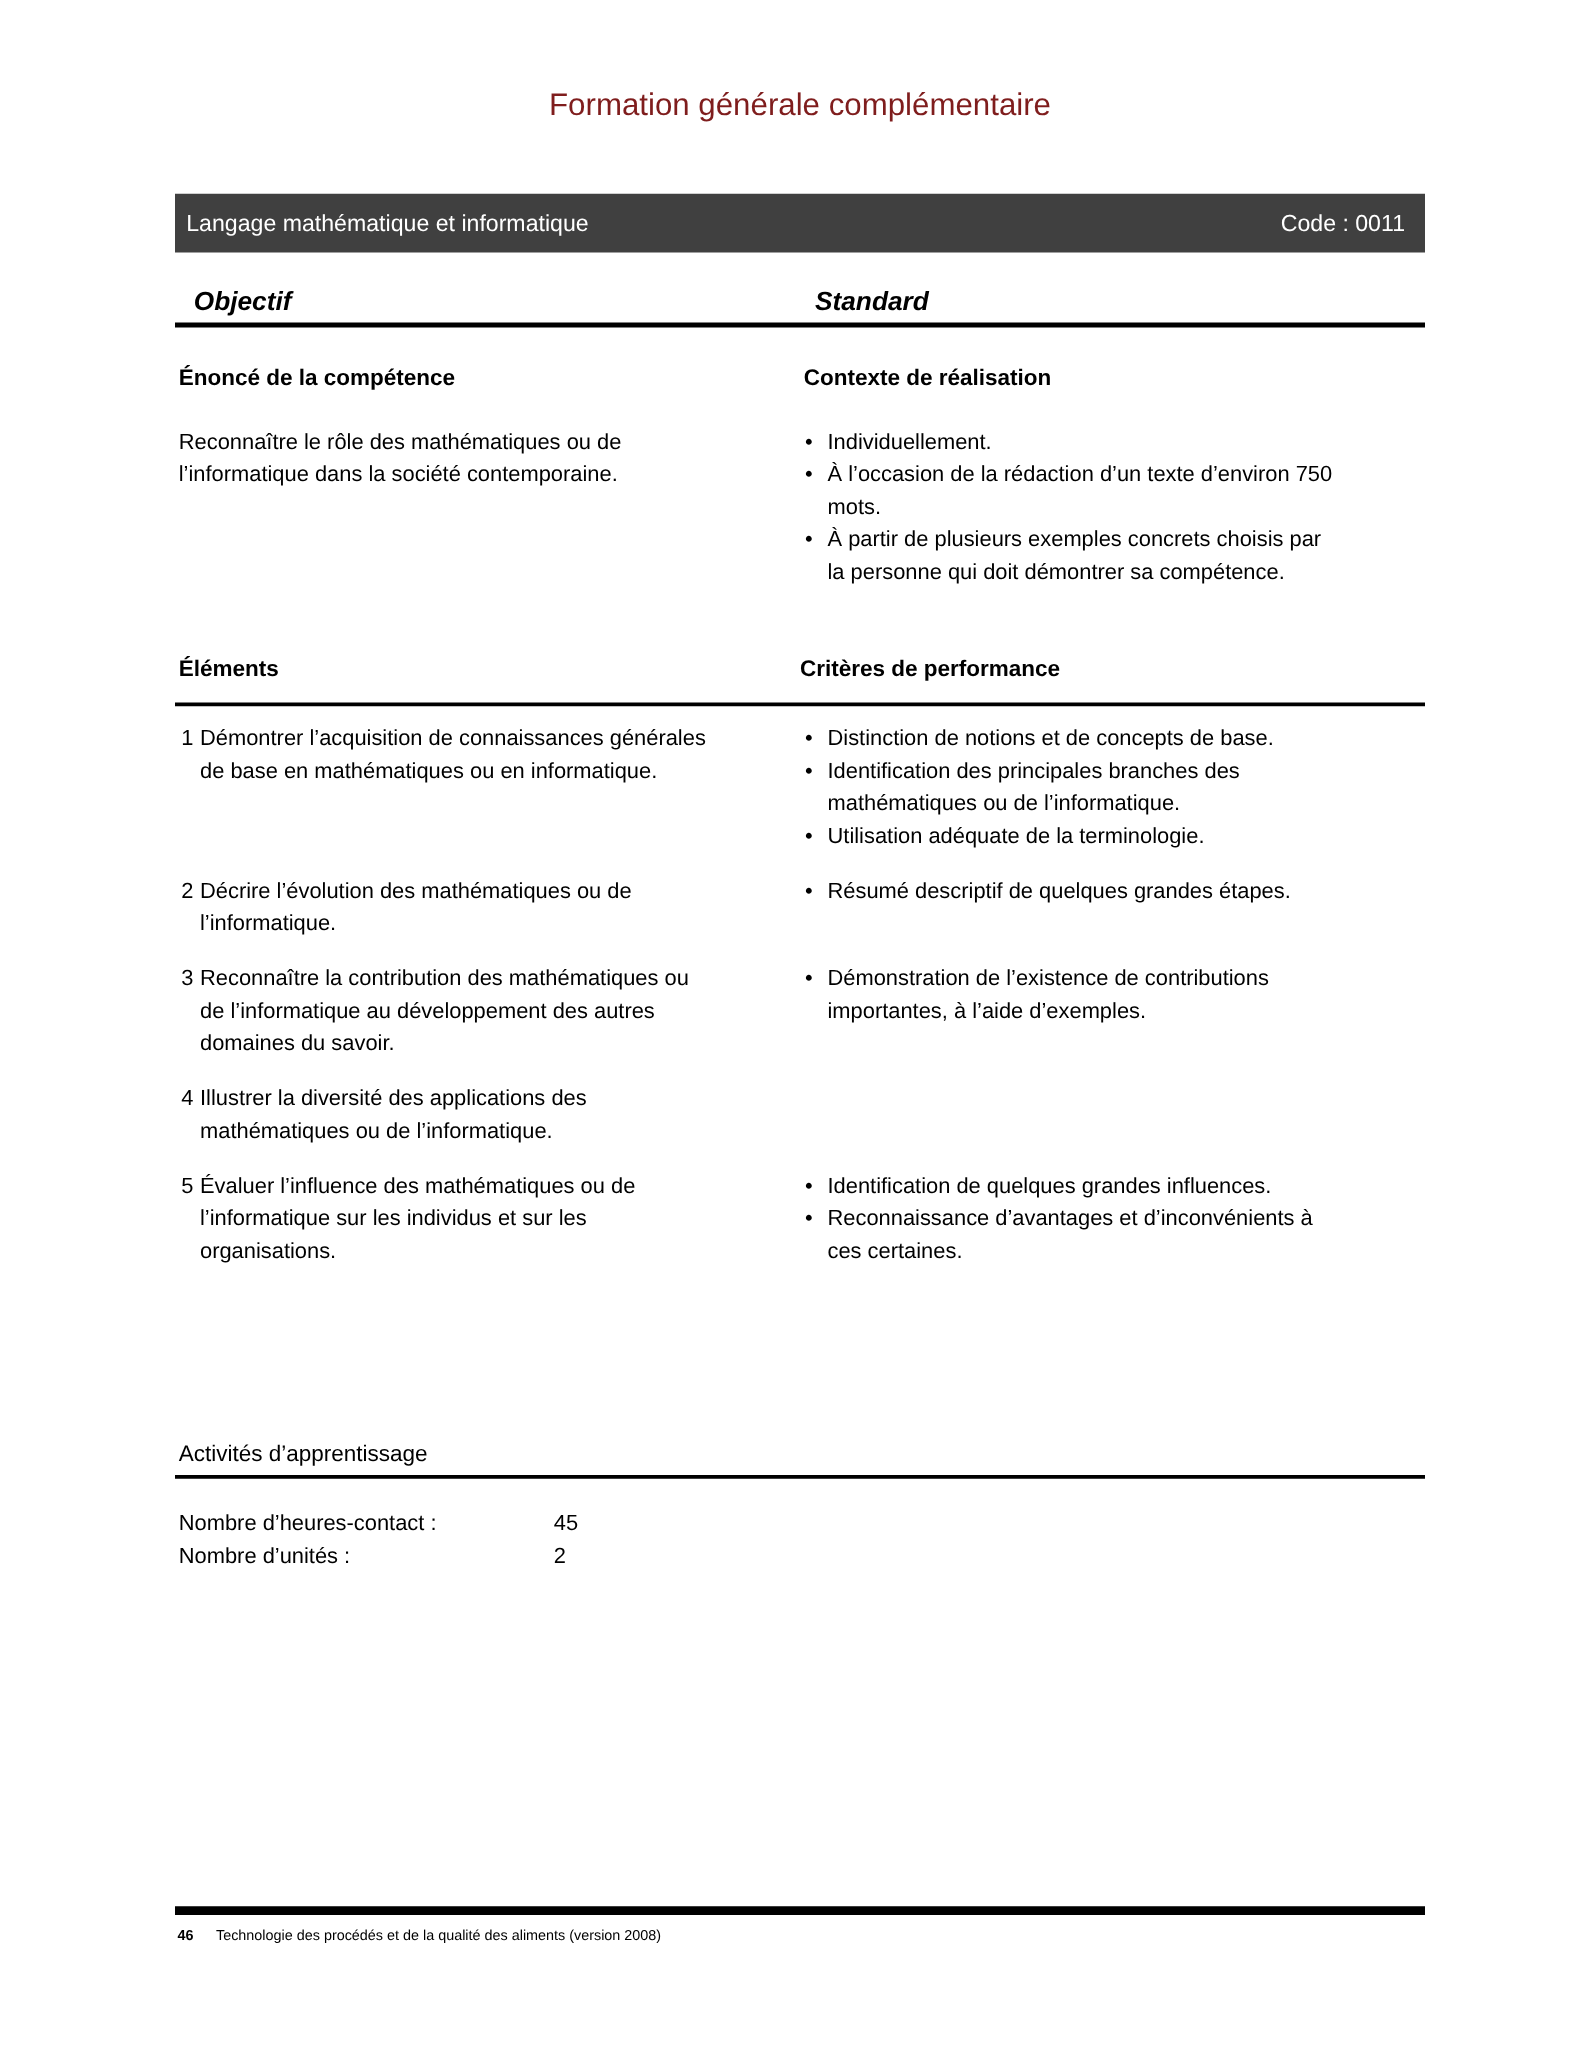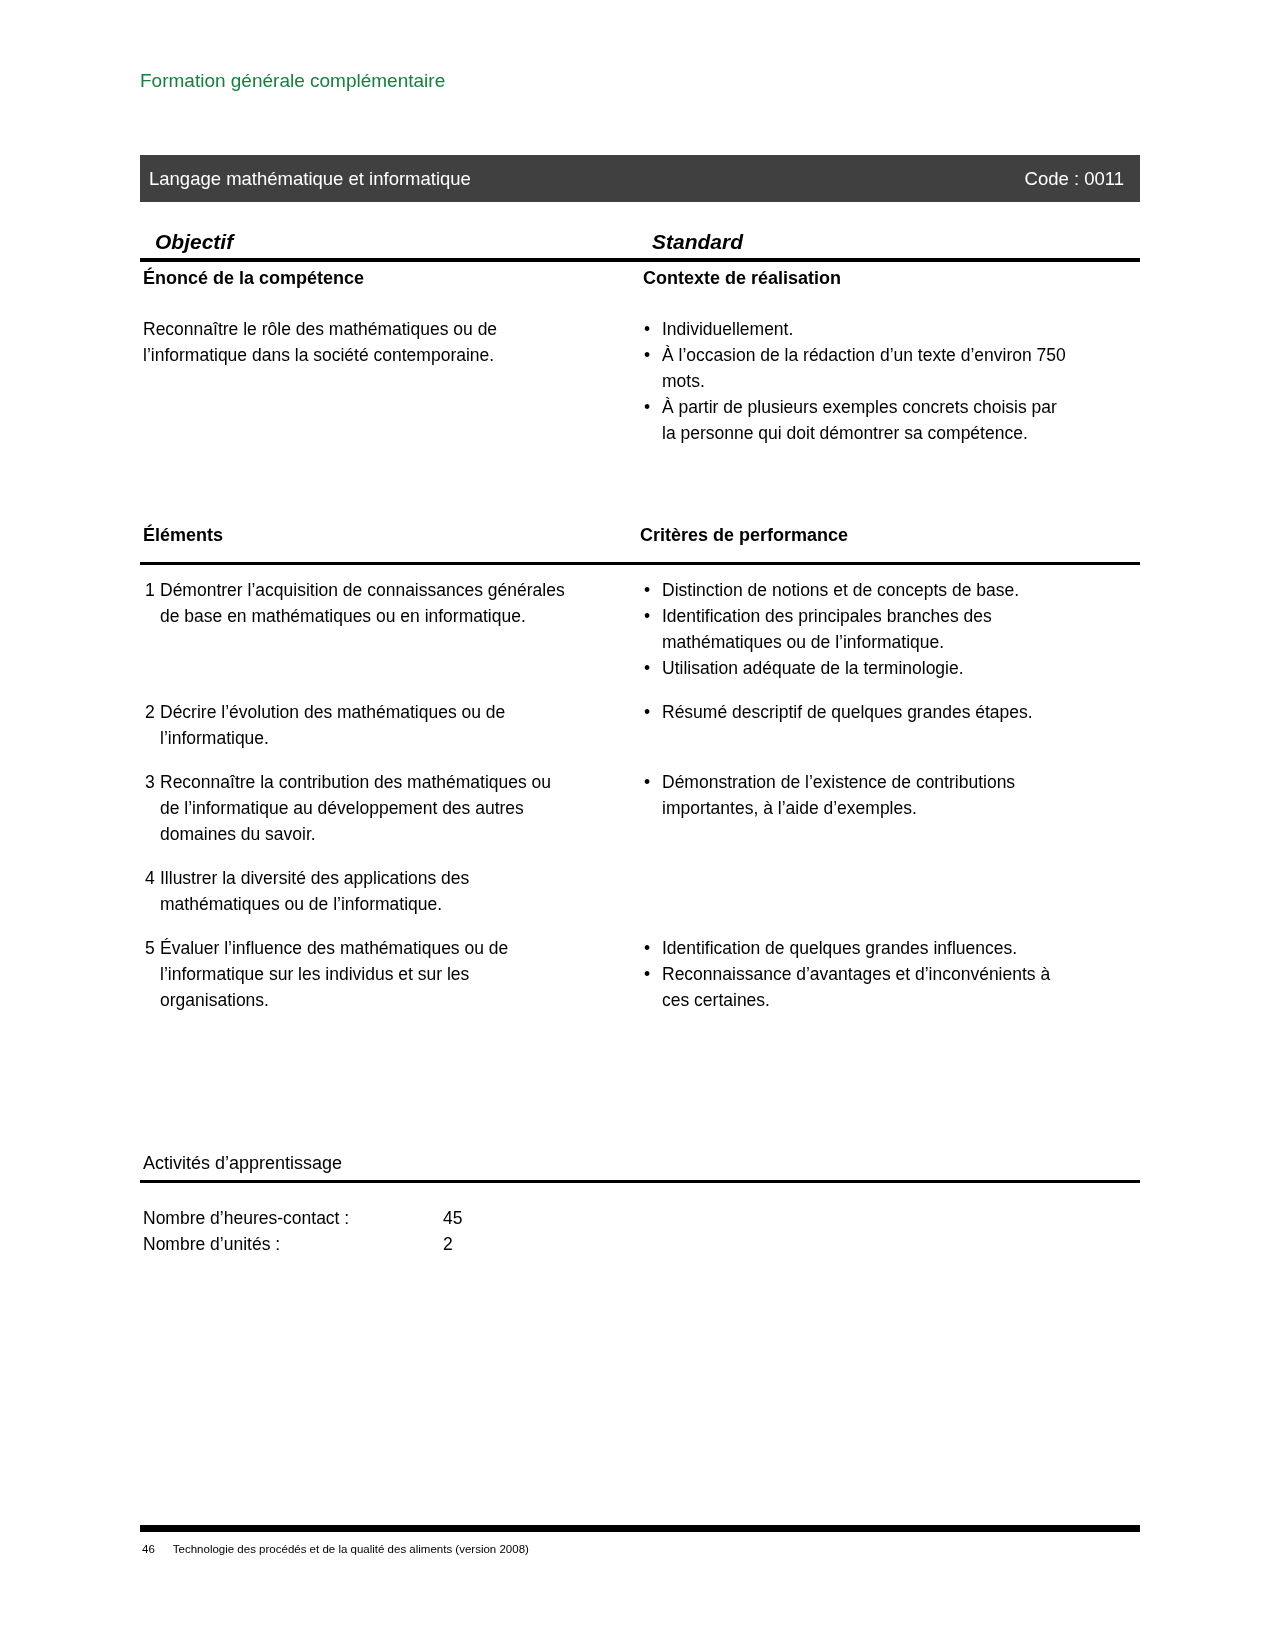--- a/index.html
+++ b/index.html
@@ -6,42 +6,42 @@
   html,body { background:#ffffff; }
   body {
     width:1275px; height:1650px;
     position:relative;
     font-family:"Liberation Sans","DejaVu Sans",sans-serif;
     color:#000;
   }
   .abs { position:absolute; left:140px; width:1000px; }
 
   .note {
-    top:70px; text-align:left;
-    font-size:19px; color:#15803d;
+    top:70px; text-align:center;
+    font-size:25px; color:#7f1d1d;
   }
 
   .titlebar {
     top:155px; height:47px; background:#404040;
     display:flex; align-items:center; justify-content:space-between;
     padding:0 16px 0 9px;
     color:#fff; font-size:18.5px;text-align:right;
   }
 
   .objstd {
     top:230px; border-bottom:4px solid #000; padding-bottom:4px;
     font-size:21px; font-weight:bold; font-style:italic;
     position:absolute; height:auto;
   }
   .objstd .obj { margin-left:15px; }
   .objstd .std { position:absolute; left:512px; top:0; }
 
   .grid2 { display:grid; grid-template-columns:500px 500px; }
 
-  .sec1 { top:266px; }
+  .sec1 { top:290px; }
   .sec1 .colL { padding-right:57px; }
   h3.h { font-size:18px; font-weight:bold; line-height:24px; margin-left:3px; }
   .sec1 p { font-size:17.5px; line-height:26px; margin:26px 0 0 3px; }
 
   ul.blt { list-style:none; margin-top:26px; padding-left:22px; }
   ul.blt li {
     position:relative; font-size:17.5px; line-height:26px;
     max-width:412px;
   }
   ul.blt li::before {
@@ -70,21 +70,21 @@
     top:1153px; border-bottom:3px solid #000; padding-bottom:6px;
     font-size:18px; font-weight:normal;
   }
   .acthdr span { margin-left:3px; }
 
   .contact { top:1205px; font-size:17.5px; line-height:26px; }
   .contact .lbl { display:inline-block; width:300px; margin-left:3px; }
 
   .footbar { top:1525px; height:7px; background:#000; }
   .footer { top:1543px; font-size:11.5px; }
-  .footer .pgnum { display:inline-block; margin-left:2px; margin-right:18px; }
+  .footer .pgnum { display:inline-block; margin-left:2px; margin-right:18px;font-weight:bold; }
 </style>
 </head>
 <body>
 
 <div class="abs note">Formation générale complémentaire</div>
 
 <div class="abs titlebar">
   <span>Langage mathématique et informatique</span>
   <span>Code : 0011</span>
 </div>

